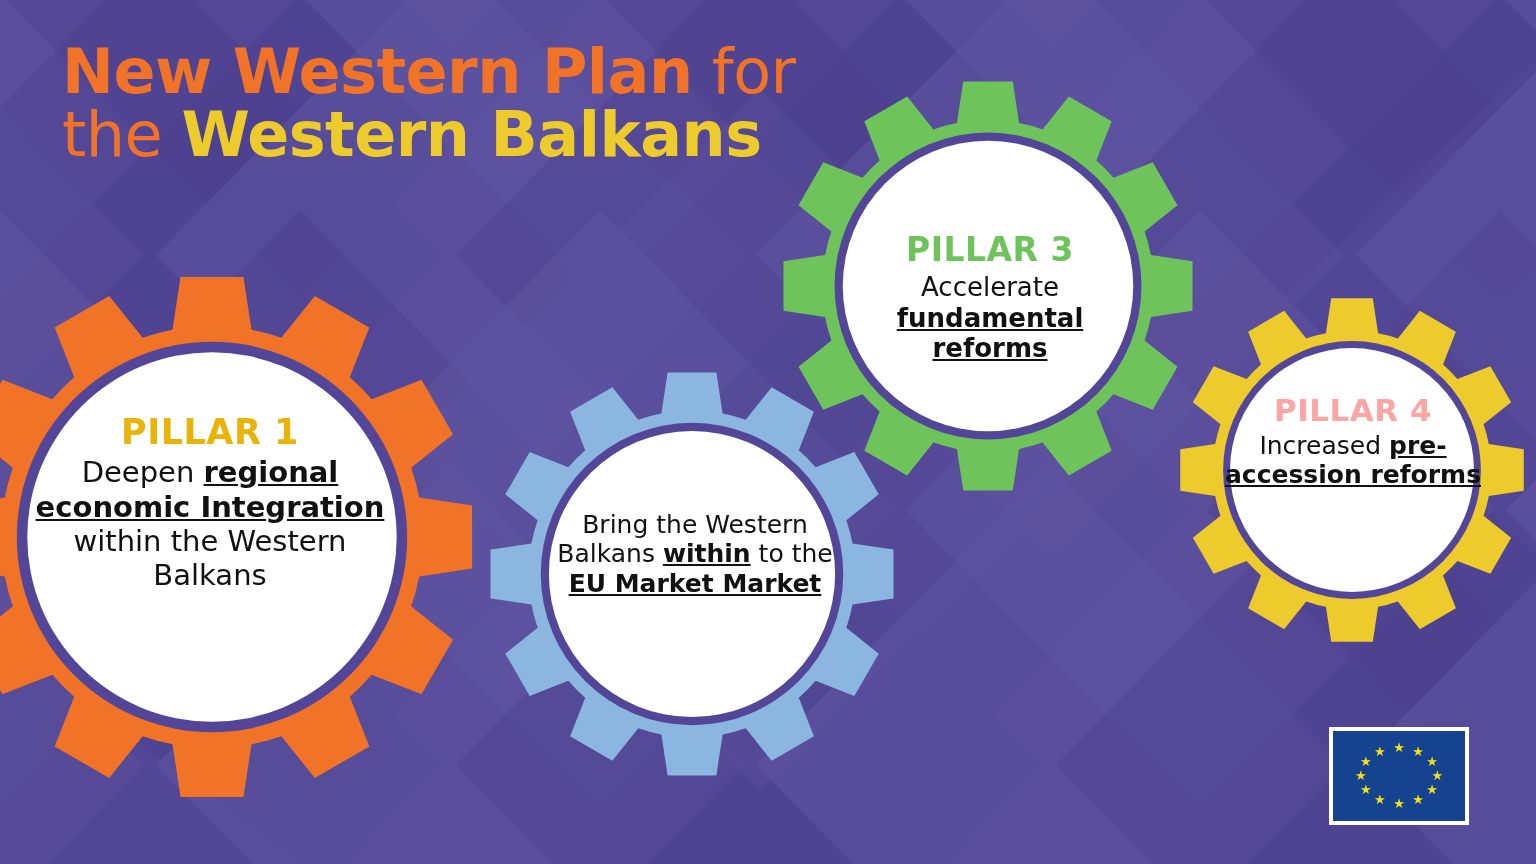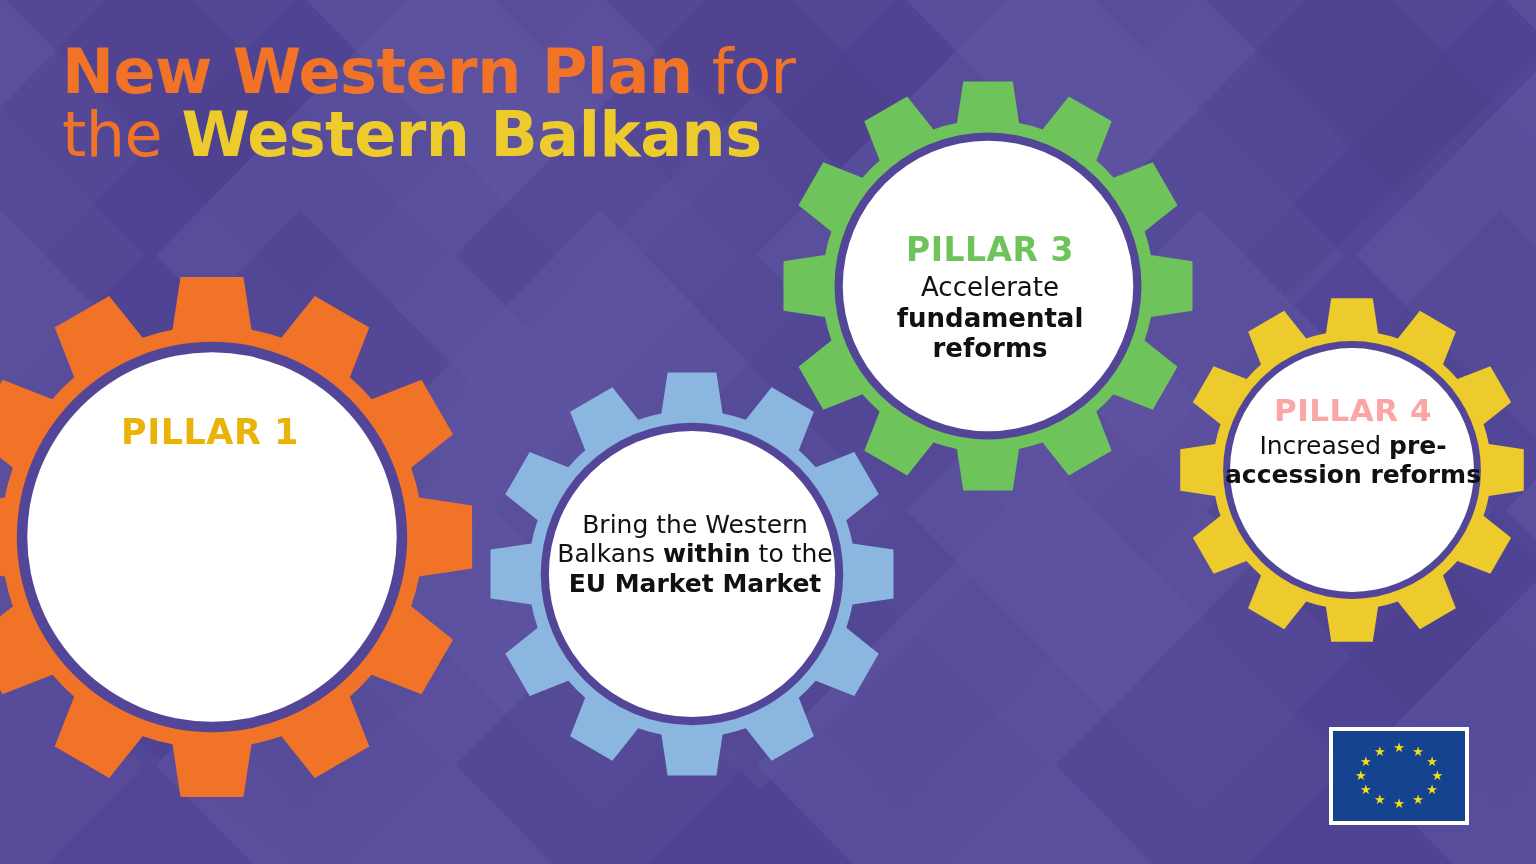--- a/index.html
+++ b/index.html
@@ -31,21 +31,21 @@
     color:#111111;
     line-height:1.18;
   }
   .pillar-label {
     font-weight:bold;
     letter-spacing:0.5px;
     display:block;
     margin-bottom:2px;
   }
   .pillar-body { display:block; font-weight:normal; }
-  .pillar-body b { font-weight:bold; }
+  .pillar-body b { font-weight:bold;text-decoration:underline; }
 
   
   #g1-text { left:35px; top:412px; width:350px; font-size:29px; }
   #g1-text .pillar-label { color:#eab308; font-size:35px; }
   
   #g2-text { left:545px; top:470px; width:300px; font-size:25px; }
   #g2-text .pillar-label { color:#ffffff; font-size:32px; }
   
   #g3-text { left:845px; top:191px; width:290px; font-size:26px;margin-top:40px; }
   #g3-text .pillar-label { color:#6ec45a; font-size:33px; }
@@ -150,20 +150,21 @@
       </g>
     </svg>
 
   <div class="title-block">
     <div class="title-line"><span class="t-bold-orange">New Western Plan</span><span class="t-reg-orange"> for</span></div>
     <div class="title-line"><span class="t-reg-orange">the </span><span class="t-bold-yellow">Western Balkans</span></div>
   </div>
 
   <div class="gear-text" id="g1-text">
     <span class="pillar-label">PILLAR 1</span>
+    <span class="pillar-body">Deepen <b>regional economic Integration</b> within the Western Balkans</span>
   </div>
 
   <div class="gear-text" id="g2-text">
     <span class="pillar-label">PILLAR 2</span>
     <span class="pillar-body">Bring the Western Balkans <b>within</b> to the <b>EU Market Market</b></span>
   </div>
 
   <div class="gear-text" id="g3-text">
     <span class="pillar-label">PILLAR 3</span>
     <span class="pillar-body">Accelerate <b>fundamental reforms</b></span>

